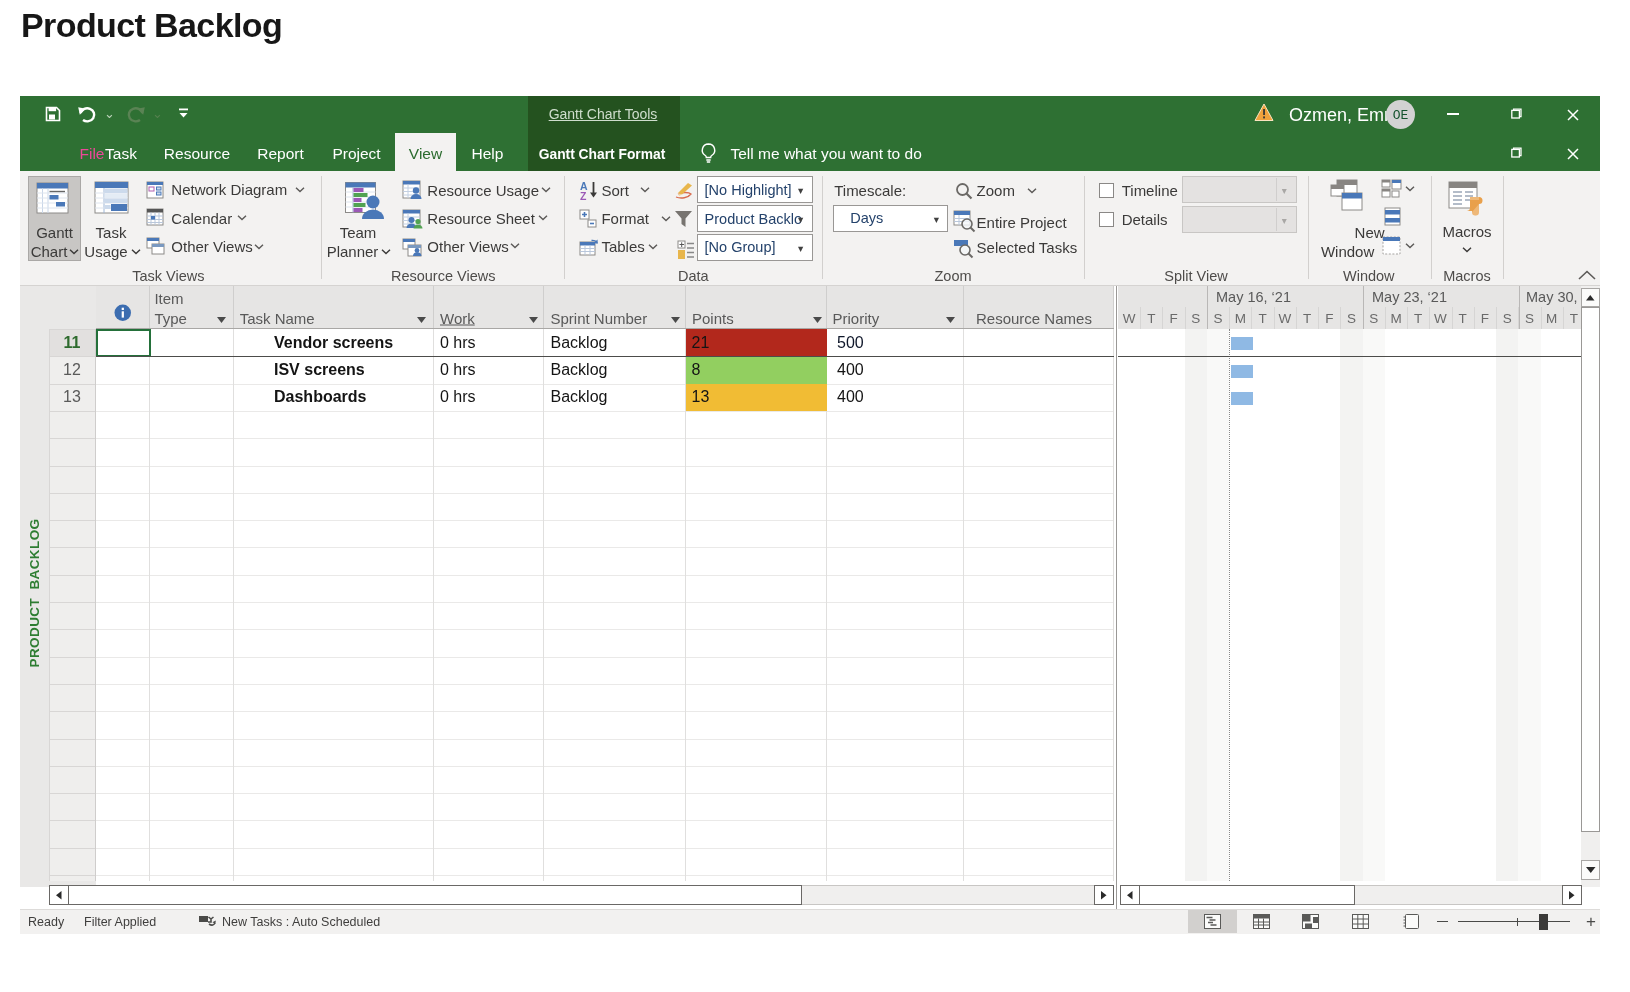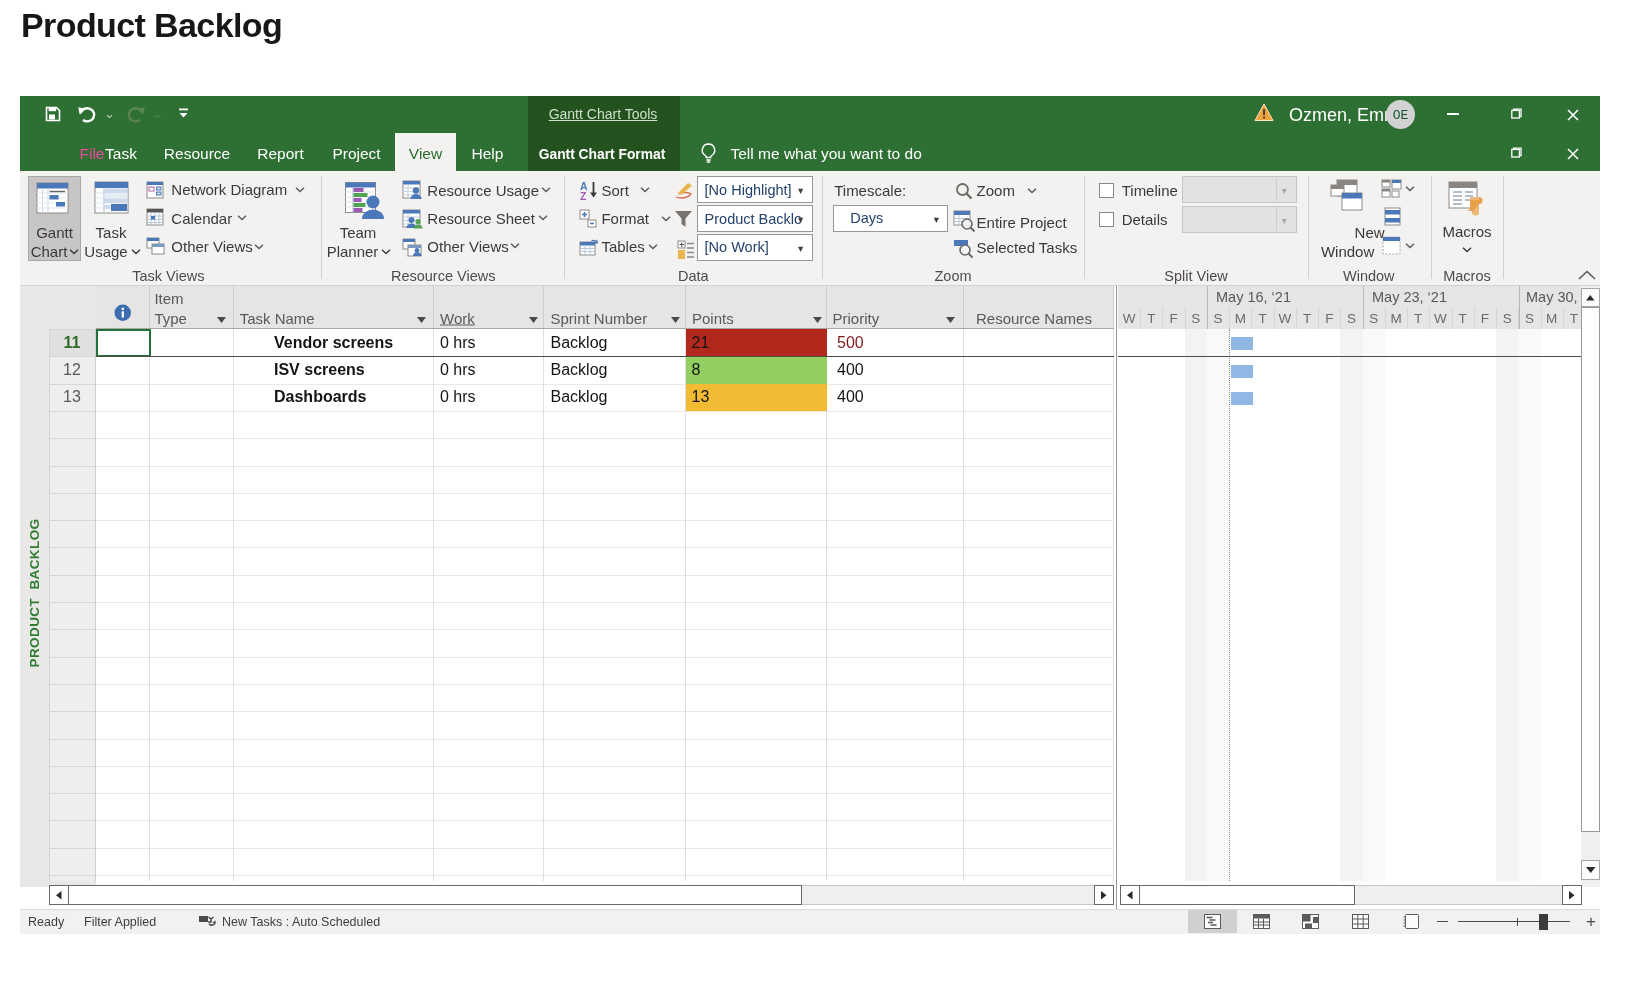--- a/index.html
+++ b/index.html
@@ -254,21 +254,21 @@
 <rect x="1" y="10" width="7" height="9" fill="#e8b64c"></rect>
 <path d="M10 3.5 H17 M10 8 H17 M10 12.5 H17 M10 17 H17" stroke="#888" stroke-width="1.6"></path>
 </svg>
 <div class="abs" style="left:696.6px;top:176.3px;width:116px;height:27.2px;background:#fff;border:1px solid #999795;"></div>
 <div class="txt vctr" style="left:704.6px;top:189.9px;font-size:14.5px;color:#24426b;">[No Highlight]</div>
 <div class="txt ctr" style="left:800.6px;top:190.4px;font-size:10.5px;color:#404040;">▾</div>
 <div class="abs" style="left:696.6px;top:205.0px;width:116px;height:27.2px;background:#fff;border:1px solid #999795;"></div>
 <div class="txt vctr" style="left:704.6px;top:218.6px;font-size:14.5px;color:#24426b;">Product Backlo</div>
 <div class="txt ctr" style="left:800.6px;top:219.1px;font-size:10.5px;color:#404040;">▾</div>
 <div class="abs" style="left:696.6px;top:233.7px;width:116px;height:27.2px;background:#fff;border:1px solid #999795;"></div>
-<div class="txt vctr" style="left:704.6px;top:247.29999999999998px;font-size:14.5px;color:#24426b;">[No Work]</div>
+<div class="txt vctr" style="left:704.6px;top:247.29999999999998px;font-size:14.5px;color:#24426b;">[No Group]</div>
 <div class="txt ctr" style="left:800.6px;top:247.79999999999998px;font-size:10.5px;color:#404040;">▾</div>
 <div class="txt vctr" style="left:834.2px;top:190px;font-size:15px;color:#3b3a39;">Timescale:</div>
 <div class="abs" style="left:833.3px;top:204.7px;width:115px;height:27.2px;background:#fff;border:1px solid #999795;"></div>
 <div class="txt vctr" style="left:841.3px;top:218.29999999999998px;font-size:14.5px;color:#24426b;margin-left:9px;">Days</div>
 <div class="txt ctr" style="left:936.3px;top:218.79999999999998px;font-size:10.5px;color:#404040;">▾</div>
 <svg class="abs" style="left:955px;top:181.5px" width="18" height="18" viewBox="0 0 18 18">
 <circle cx="7.5" cy="7.5" r="5.5" fill="none" stroke="#6b6966" stroke-width="1.8"></circle>
 <path d="M11.5 11.5 L16.5 16.5" stroke="#6b6966" stroke-width="2.2"></path>
 </svg>
 <div class="txt vctr" style="left:976.6px;top:190px;font-size:15px;color:#3b3a39;">Zoom</div>
@@ -444,21 +444,21 @@
 <div class="abs" style="left:825.5px;top:329px;width:1px;height:552px;background:#e0dfde;"></div>
 <div class="abs" style="left:962.5px;top:329px;width:1px;height:552px;background:#e0dfde;"></div>
 <div class="abs" style="left:1113px;top:329px;width:1px;height:552px;background:#e0dfde;"></div>
 <div class="abs" style="left:686px;top:329px;width:140.5px;height:27.3px;background:#b2281c;"></div>
 <div class="abs" style="left:686px;top:356.3px;width:140.5px;height:27.3px;background:#92cf60;"></div>
 <div class="abs" style="left:686px;top:383.6px;width:140.5px;height:27.3px;background:#f1bc34;"></div>
 <div class="txt vctr" style="left:274px;top:342.65px;font-size:16px;color:#141414;font-weight:bold;">Vendor screens</div>
 <div class="txt vctr" style="left:440px;top:342.65px;font-size:16px;color:#141414;">0 hrs</div>
 <div class="txt vctr" style="left:550.5px;top:342.65px;font-size:16px;color:#141414;">Backlog</div>
 <div class="txt vctr" style="left:691.5px;top:342.65px;font-size:16px;color:#141414;">21</div>
-<div class="txt vctr" style="left:837px;top:342.65px;font-size:16px;color:#7f1d1d;">500</div>
+<div class="txt vctr" style="left:837px;top:342.65px;font-size:16px;color:#0f172a;">500</div>
 <div class="txt vctr" style="left:274px;top:369.95px;font-size:16px;color:#141414;font-weight:bold;">ISV screens</div>
 <div class="txt vctr" style="left:440px;top:369.95px;font-size:16px;color:#141414;">0 hrs</div>
 <div class="txt vctr" style="left:550.5px;top:369.95px;font-size:16px;color:#141414;">Backlog</div>
 <div class="txt vctr" style="left:691.5px;top:369.95px;font-size:16px;color:#141414;">8</div>
 <div class="txt vctr" style="left:837px;top:369.95px;font-size:16px;color:#141414;">400</div>
 <div class="txt vctr" style="left:274px;top:397.25px;font-size:16px;color:#141414;font-weight:bold;">Dashboards</div>
 <div class="txt vctr" style="left:440px;top:397.25px;font-size:16px;color:#141414;">0 hrs</div>
 <div class="txt vctr" style="left:550.5px;top:397.25px;font-size:16px;color:#141414;">Backlog</div>
 <div class="txt vctr" style="left:691.5px;top:397.25px;font-size:16px;color:#141414;">13</div>
 <div class="txt vctr" style="left:837px;top:397.25px;font-size:16px;color:#141414;">400</div>

